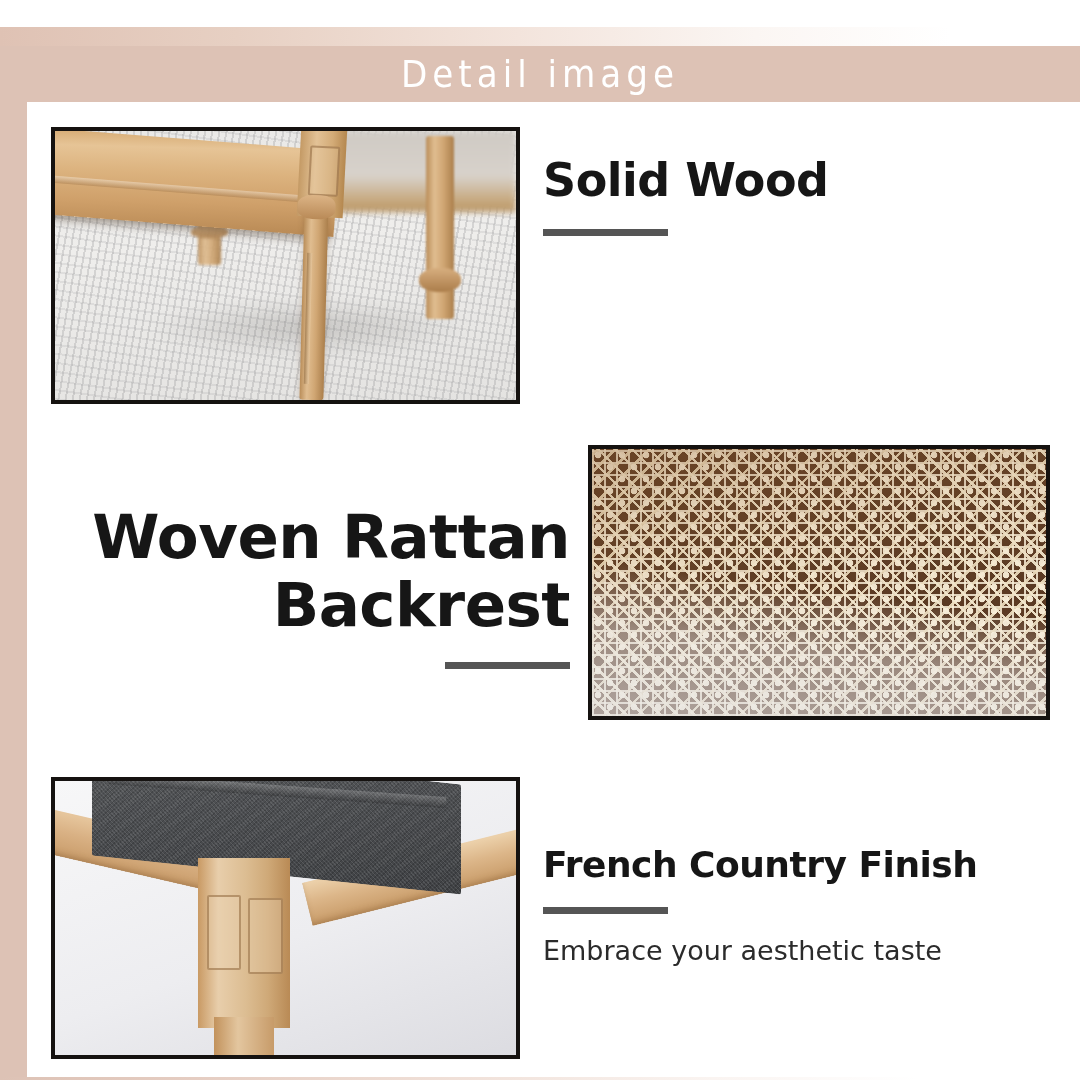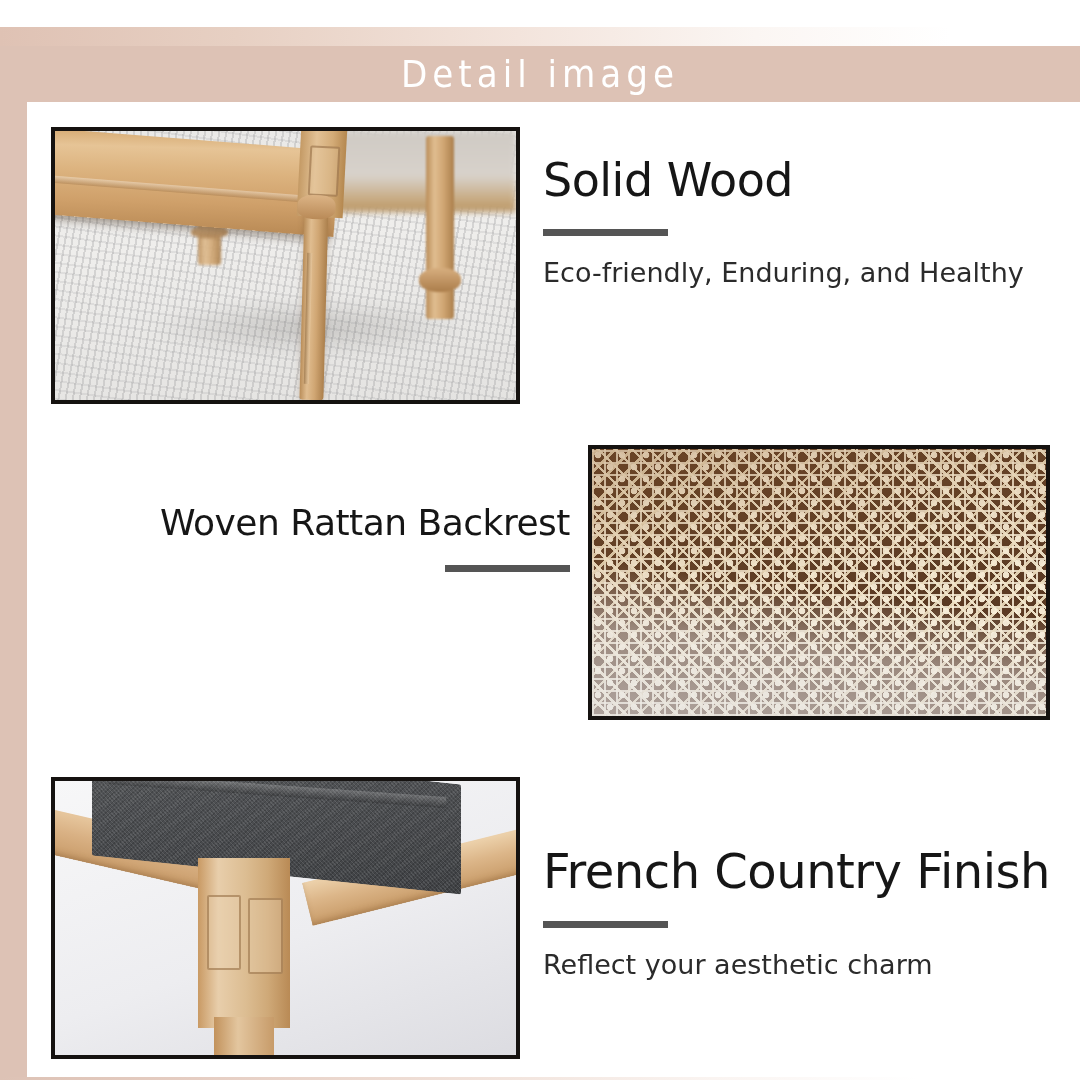--- a/index.html
+++ b/index.html
@@ -110,32 +110,32 @@
     background:linear-gradient(90deg,#c99a64 0%,#e8ceab 22%,#dcbd92 52%,#cfa978 76%,#b98a55 100%);}
   .cornerpost::before{content:"";position:absolute;left:10%;top:22%;width:32%;height:42%;
     border:2.5px solid rgba(150,110,66,.6);border-radius:2px;background:rgba(235,212,180,.35);}
   .cornerpost::after{content:"";position:absolute;left:54%;top:24%;width:34%;height:42%;
     border:2.5px solid rgba(150,110,66,.6);border-radius:2px;background:rgba(235,212,180,.35);}
   .taper{position:absolute;left:34.5%;top:86%;width:13%;height:16%;
     background:linear-gradient(90deg,#c2925c,#e3c69f 40%,#c79b69);}
 
   
   .block{position:absolute;}
-  .headline{color:#161616;font-weight:400;line-height:1.12;margin:0;
+  .headline{color:#161616;font-weight:700;line-height:1.12;margin:0;
     font-family:"DejaVu Sans","Liberation Sans",sans-serif;letter-spacing:-0.5px;}
   .rule{background:#555555;height:7px;width:125px;margin:22px 0 20px;}
   .sub{color:#2b2b2b;font-size:27px;line-height:1.25;margin:0;font-weight:400;}
 
   #block-wood{left:543px;top:128px;width:520px;}
   #block-wood .headline{font-size:46px;}
   #block-rattan{left:40px;top:476px;width:530px;text-align:right;}
-  #block-rattan .headline{font-size:36px;}
+  #block-rattan .headline{font-size:61px;}
   #block-rattan .rule{margin-left:auto;}
   #block-finish{left:543px;top:818px;width:520px;}
-  #block-finish .headline{font-size:48px;}
+  #block-finish .headline{font-size:36px;}
 </style>
 </head>
 <body>
 
 <div id="page">
 
   <div class="top-fade"></div>
   <div class="header-band"></div>
   <div class="header-title">Detail image</div>
   <div class="left-band"></div>
@@ -151,21 +151,20 @@
     <div class="apron"></div>
     <div class="post">
       <div class="panel"></div>
     </div>
     <div class="leg front"></div>
   </div>
 
   <div class="block" id="block-wood">
     <h2 class="headline"><span>Solid Wood</span><br></h2>
     <div class="rule"></div>
-    <p class="sub">Eco-friendly, Enduring, and Healthy</p>
   </div>
 
   <div class="block" id="block-rattan">
     <h2 class="headline">Woven Rattan Backrest</h2>
     <div class="rule"></div>
   </div>
 
   <div class="photo" id="photo-rattan">
     <div class="cane"></div>
     <div class="cane-warm"></div>
@@ -177,17 +176,17 @@
     <div class="rail-left"></div>
     <div class="rail-right"></div>
     <div class="seat"></div>
     <div class="cornerpost"></div>
     <div class="taper"></div>
   </div>
 
   <div class="block" id="block-finish">
     <h2 class="headline">French Country Finish</h2>
     <div class="rule"></div>
-    <p class="sub">Reflect your aesthetic charm</p>
+    <p class="sub">Embrace your aesthetic taste</p>
   </div>
 
   <div class="bottom-fade"></div>
 </div>
 
 </body></html>

